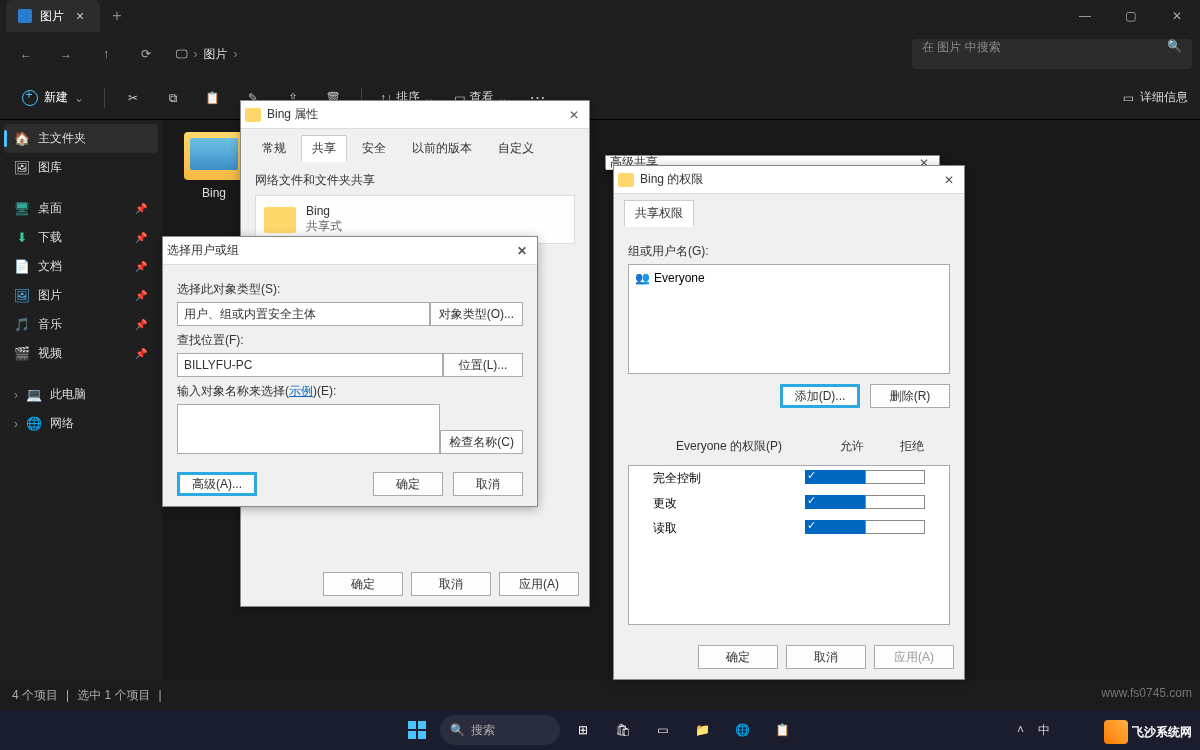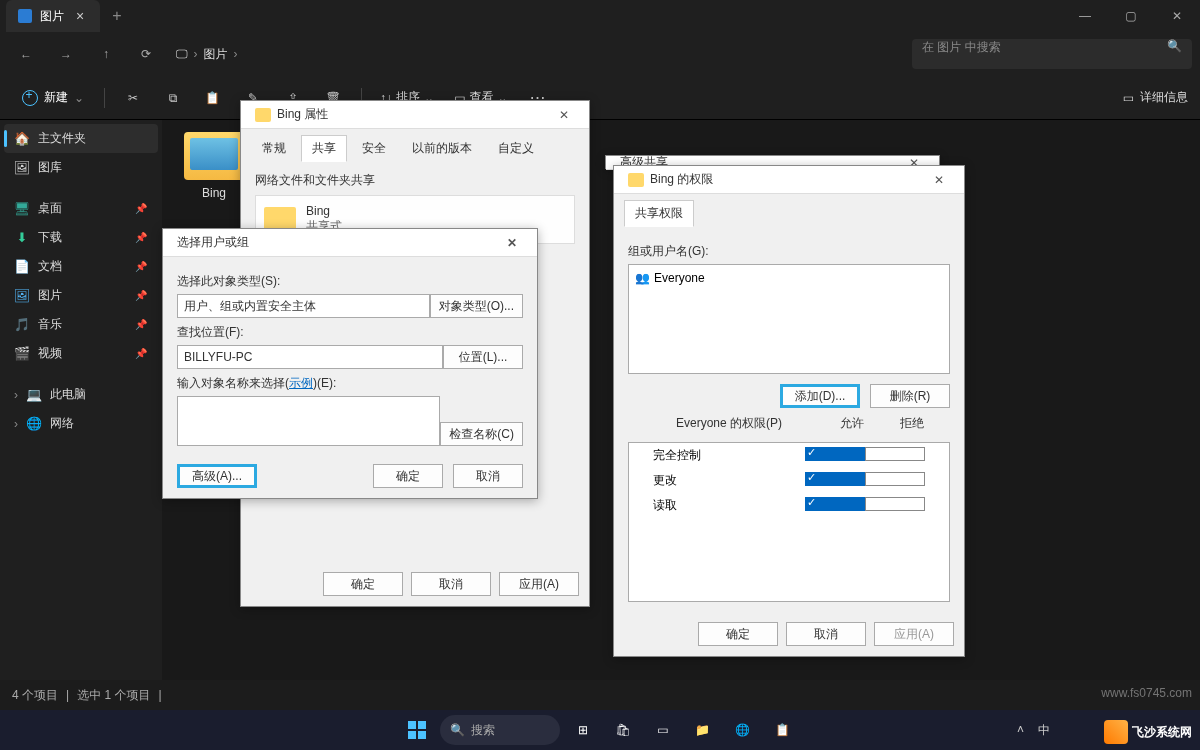--- a/index.html
+++ b/index.html
@@ -34,21 +34,21 @@
 .sb-spacer{height:12px}
 .content{flex:1;background:#191919;padding:12px;display:flex;gap:8px;align-items:flex-start}
 .folder{width:80px;text-align:center;color:#ddd}
 .folder-icon{width:60px;height:48px;margin:0 auto 6px;background:linear-gradient(#ffd86b,#f5b942);border-radius:4px;position:relative}
 .folder-icon::before{content:"";position:absolute;top:6px;left:6px;right:6px;bottom:10px;background:linear-gradient(#6ec1e4,#3a8fc7);border-radius:2px}
 .statusbar{position:absolute;bottom:40px;left:0;right:0;height:30px;background:#1c1c1c;color:#aaa;display:flex;align-items:center;padding:0 12px;gap:8px;font-size:11px}
 .taskbar{position:absolute;bottom:0;left:0;right:0;height:40px;background:#1a1d2e;display:flex;align-items:center;justify-content:center;gap:6px}
 .tb-item{width:34px;height:34px;display:flex;align-items:center;justify-content:center;border-radius:4px;color:#fff}
 .tb-search{width:120px;height:30px;background:#2a2d3e;border-radius:16px;display:flex;align-items:center;padding:0 10px;gap:6px;color:#aaa}
 .dialog{position:absolute;background:#f0f0f0;border:1px solid #888;box-shadow:0 2px 10px rgba(0,0,0,.3)}
-.dlg-title{height:28px;background:#fff;display:flex;align-items:center;padding:0 14px;gap:6px;color:#333;border-bottom:1px solid #ddd}
+.dlg-title{height:28px;background:#fff;display:flex;align-items:center;padding:0 4px;gap:6px;color:#333;border-bottom:1px solid #ddd}
 .dlg-close{margin-left:auto;color:#555;padding:0 6px}
 .dlg-body{padding:10px 14px;background:#f0f0f0}
 .dlg-tabs{display:flex;gap:4px;padding:6px 10px 0;background:#f0f0f0}
 .dlg-tab{padding:4px 10px;color:#333;border:1px solid transparent}
 .dlg-tab.active{background:#fff;border:1px solid #ccc;border-bottom-color:#fff}
 .dlg-section{background:#fefefe;border:1px solid #ddd;margin:4px 0;padding:8px}
 .dlg-label{color:#333;margin:6px 0 4px}
 .dlg-input{width:100%;height:24px;border:1px solid #aaa;background:#fff;padding:0 6px;color:#333}
 .dlg-textarea{width:100%;height:50px;border:1px solid #aaa;background:#fff;padding:4px 6px;resize:none}
 .dlg-row{display:flex;gap:0;align-items:flex-end;margin:4px 0}
@@ -238,21 +238,21 @@
   </div>
 </div>
 
 <div class="dialog" style="left:605px;top:155px;width:335px;height:14px;">
   <div class="dlg-title" style="height:14px;font-size:11px">
     <span>高级共享</span>
     <span class="dlg-close">✕</span>
   </div>
 </div>
 
-<div class="dialog" style="left:162px;top:228px;width:376px;">
+<div class="dialog" style="left:162px;top:236px;width:376px;">
   <div class="dlg-title">
     <span>选择用户或组</span>
     <span class="dlg-close" style="font-weight:bold">✕</span>
   </div>
   <div class="dlg-body">
     <div class="dlg-label">选择此对象类型(S):</div>
     <div class="dlg-row">
       <input class="dlg-input" readonly="" value="用户、组或内置安全主体" style="">
       <button class="btn">对象类型(O)...</button>
     </div>
@@ -292,21 +292,21 @@
     <div class="perm-list">
       <div style="display:flex;gap:4px;align-items:center">
         <span>👥</span>
         <span>Everyone</span>
       </div>
     </div>
     <div style="display:flex;justify-content:flex-end;gap:10px;margin-top:10px">
       <button class="btn hl">添加(D)...</button>
       <button class="btn">删除(R)</button>
     </div>
-    <div class="perm-head" style="margin-top:3px">
+    <div class="perm-head" style="margin-top:26px">
       <span>Everyone 的权限(P)</span>
       <span>允许</span>
       <span>拒绝</span>
     </div>
     <div class="perm-table" style="height:160px">
       <div class="perm-row">
         <span>完全控制</span>
         <span><span class="cb checked"></span></span>
         <span><span class="cb"></span></span>
       </div>

